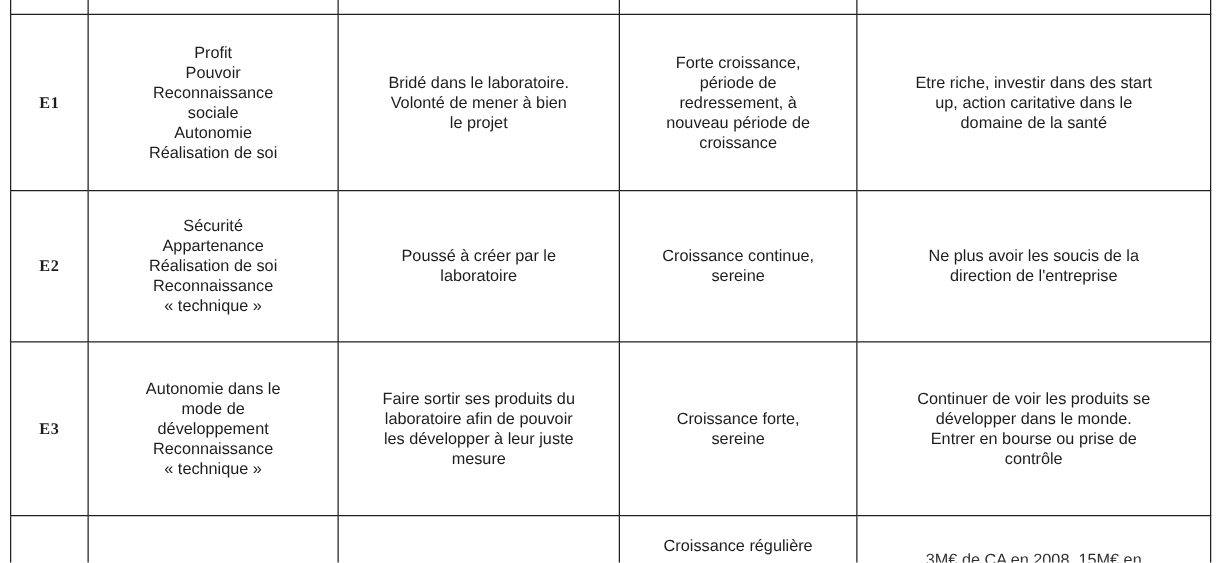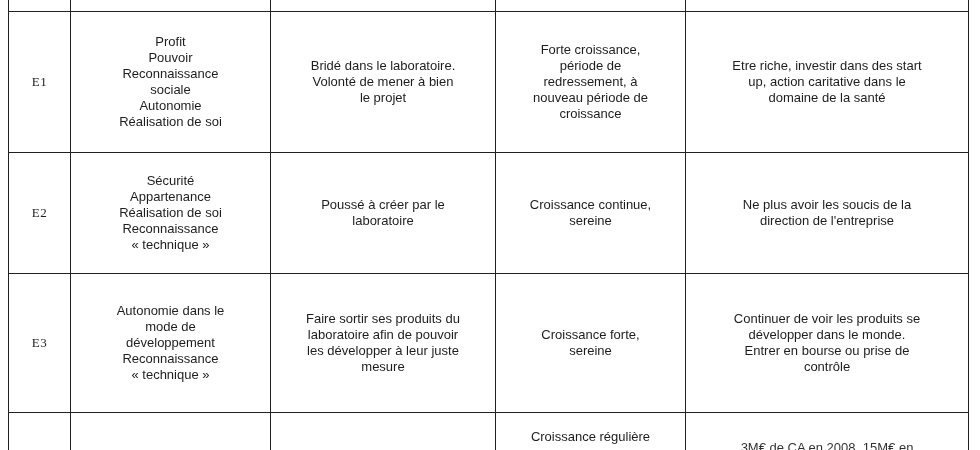--- a/index.html
+++ b/index.html
@@ -47,21 +47,21 @@
     font-family: "Liberation Serif", serif;
     font-weight: bold;
     font-size: 16px;
     line-height: 19px;
     vertical-align: bottom;
     padding-bottom: 2px;
     height: 26px;
   }
   .id-cell {
     font-family: "Liberation Serif", serif;
-    font-weight: normal;
+    font-weight: bold;
     font-size: 19px;
     letter-spacing: 0.5px;
   }
   .rowtall td { height: 130px; }
   .rowmid td  { height: 110px; }
   .rowbig td  { height: 128px; }
   .rowlast td { height: 60px; vertical-align: top; padding-top: 6px; }
   .rowlast .clip {
     display: block;
     overflow: hidden;

